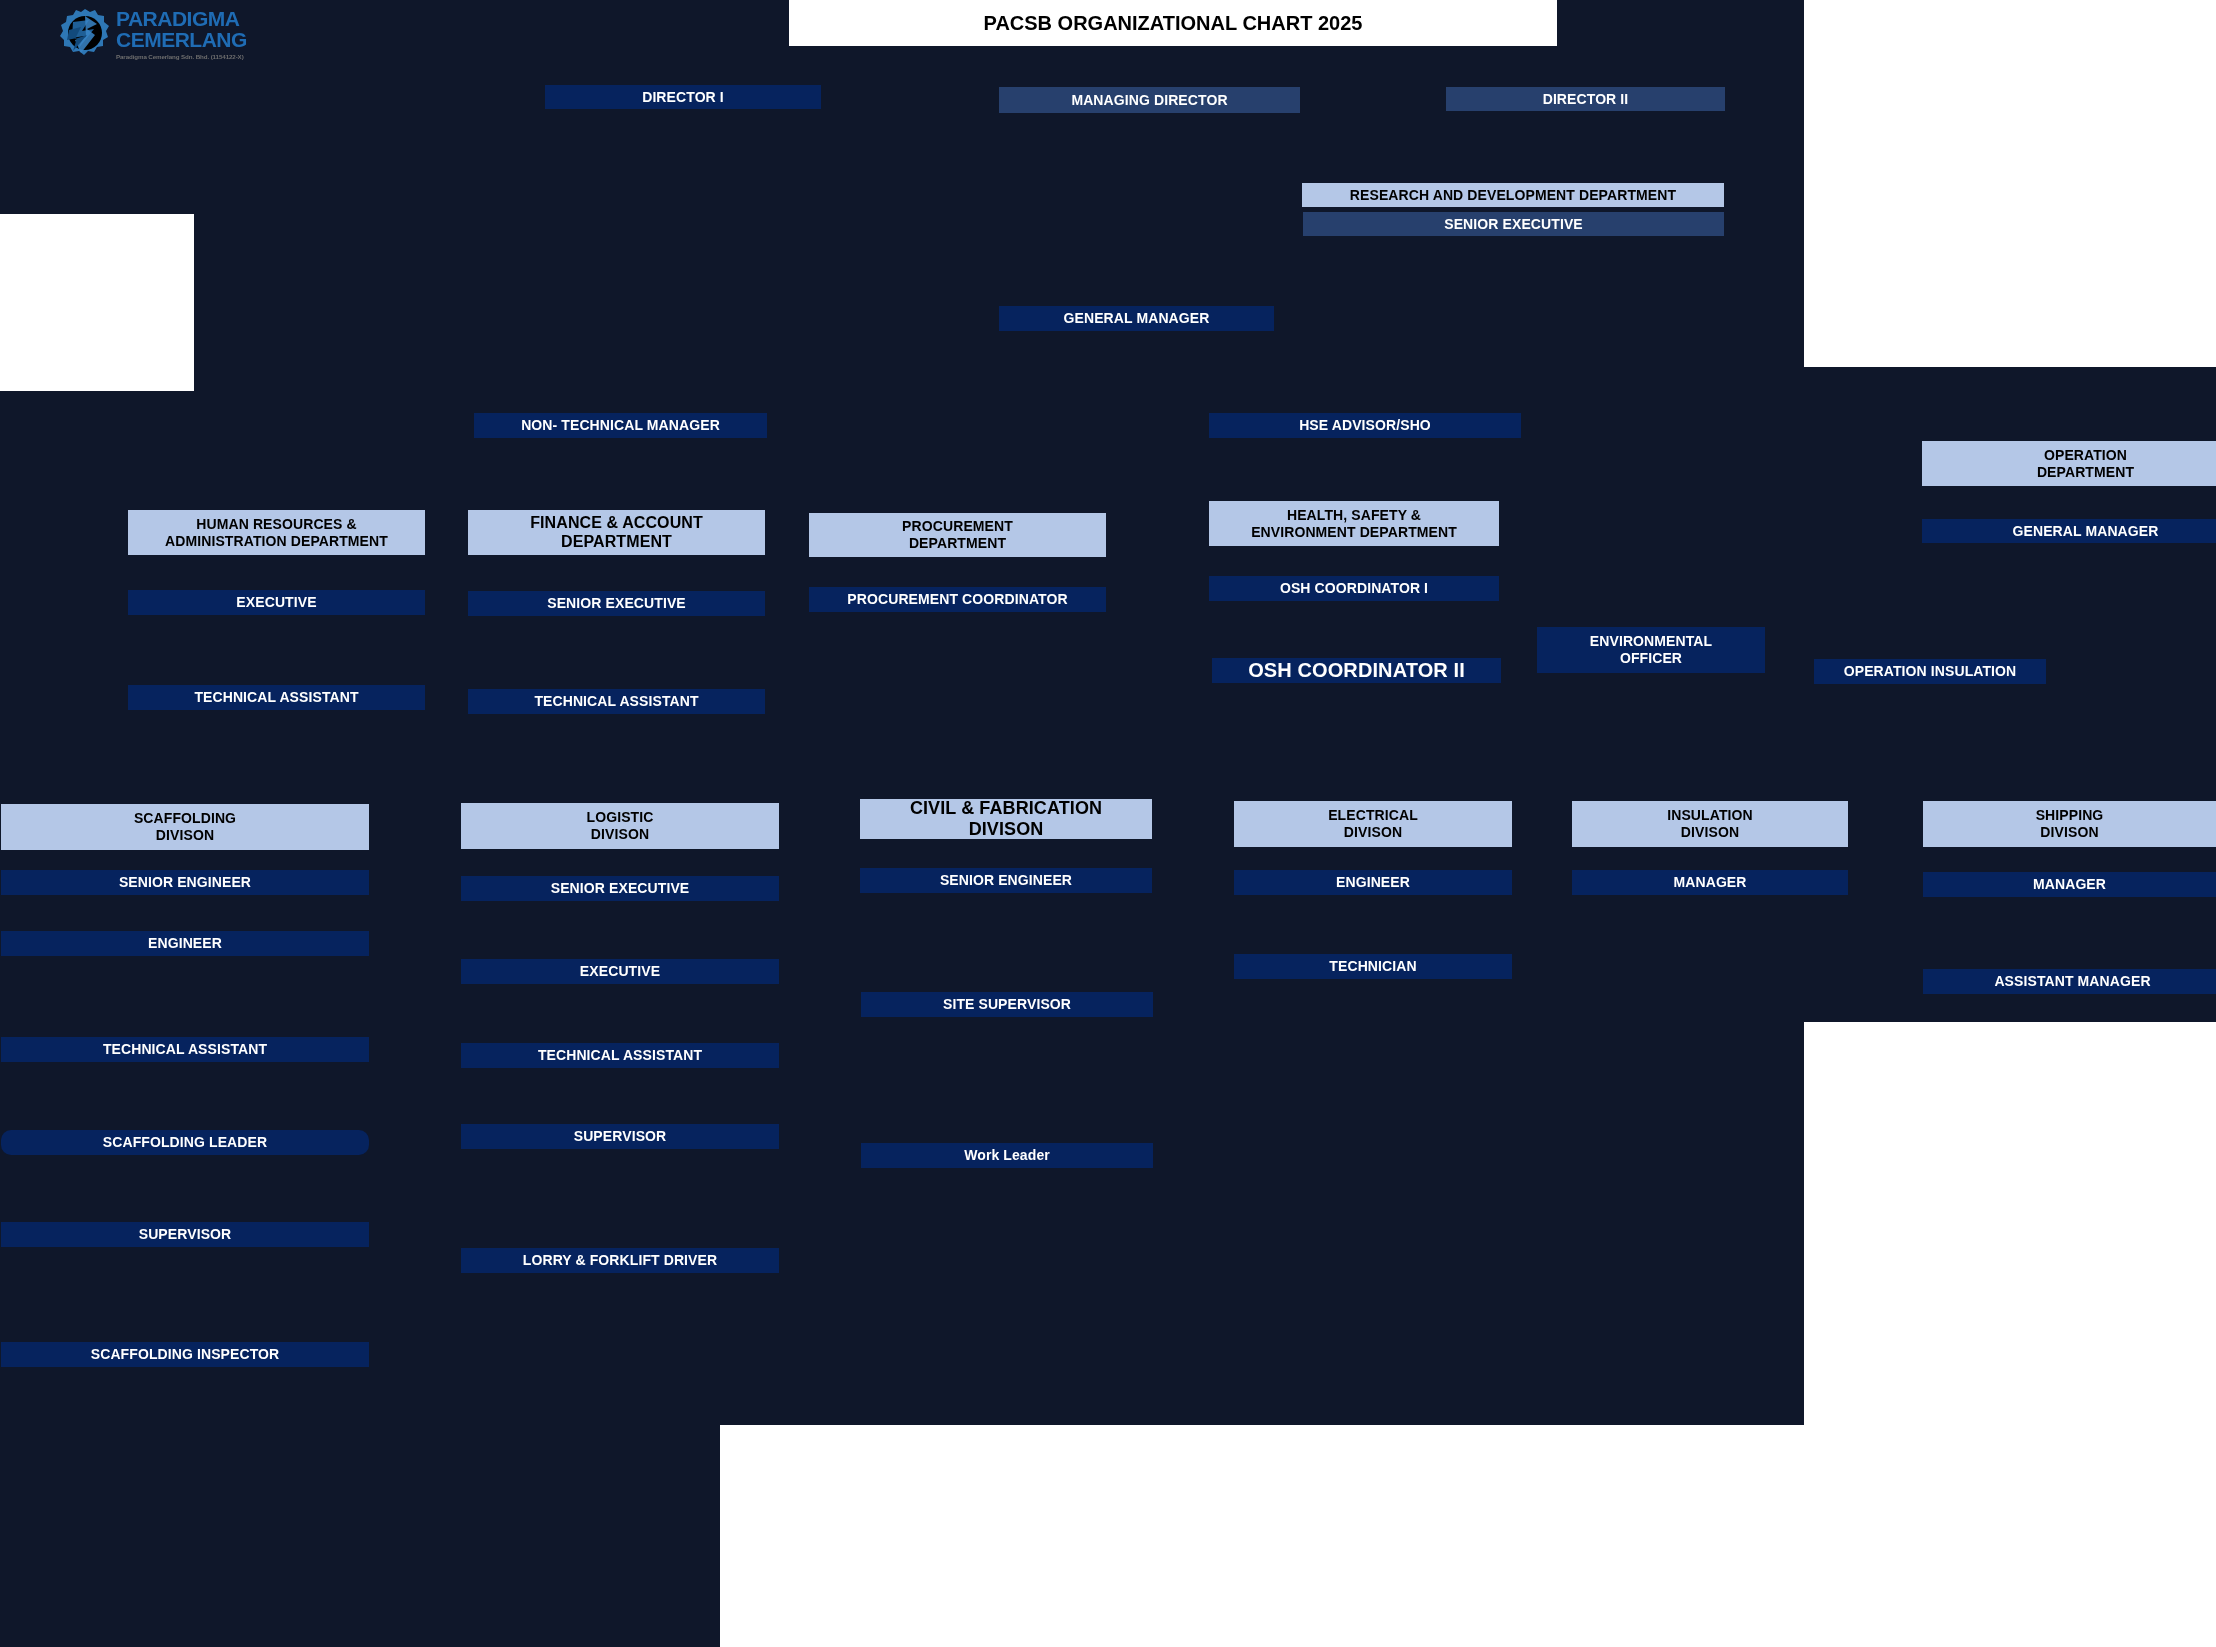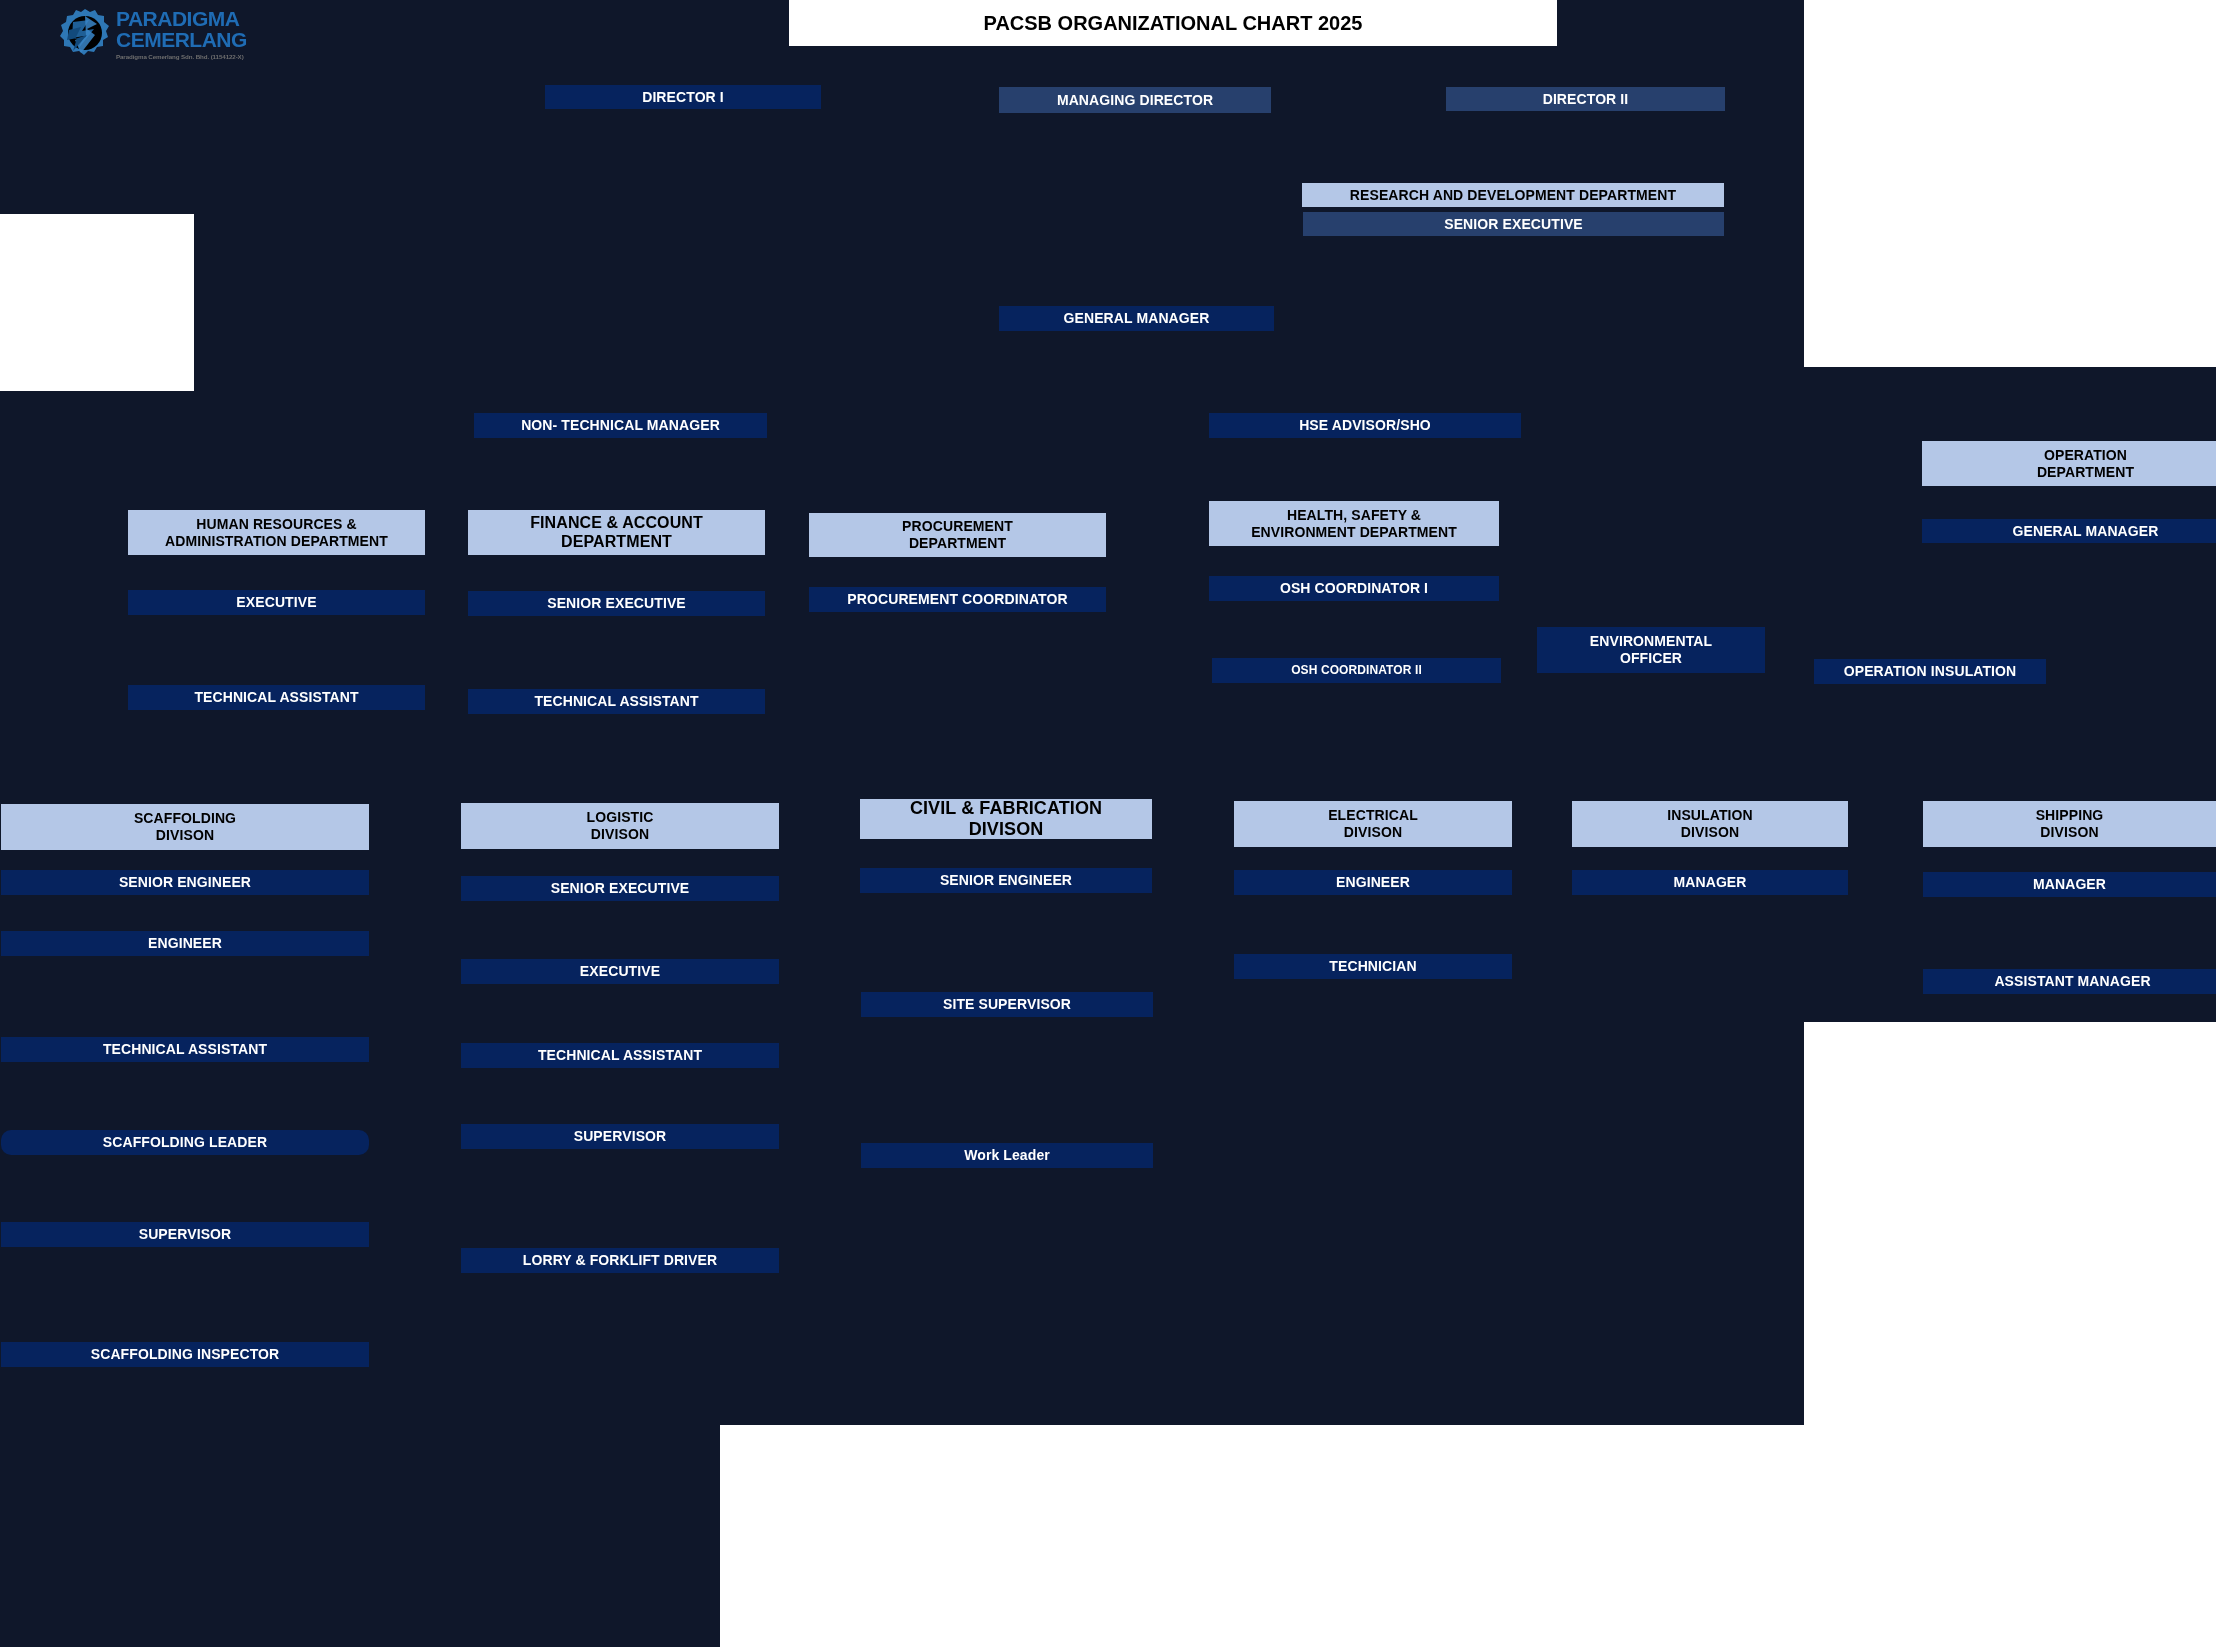--- a/index.html
+++ b/index.html
@@ -71,21 +71,21 @@
       <span>CEMERLANG</span>
     </div>
     <div class="sub">Paradigma Cemerlang Sdn. Bhd. (1154122-X)</div>
   </div>
 
   <div class="title-banner" style="left:789px;top:0px;width:768px;height:46px;font-size:20px;">PACSB ORGANIZATIONAL CHART 2025</div>
 
   <div class="box role" style="left:545px;top:85px;width:276px;height:24px;font-size:14px;">
       <span>DIRECTOR I</span>
     </div>
-  <div class="box role-alt" style="left:999px;top:87px;width:272px;height:26px;font-size:14px;">
+  <div class="box role-alt" style="left:999px;top:87px;width:301px;height:26px;font-size:14px;">
       <span>MANAGING DIRECTOR</span>
     </div>
   <div class="box role-alt" style="left:1446px;top:87px;width:279px;height:24px;font-size:14px;">
       <span>DIRECTOR II</span>
     </div>
 
   <div class="box dept" style="left:1302px;top:183px;width:422px;height:24px;font-size:14px;">
       <span>RESEARCH AND DEVELOPMENT DEPARTMENT</span>
     </div>
   <div class="box role-alt" style="left:1303px;top:212px;width:421px;height:24px;font-size:14px;">
@@ -141,21 +141,21 @@
       <span>PROCUREMENT COORDINATOR</span>
     </div>
 
   <div class="box dept" style="left:1209px;top:501px;width:290px;height:45px;font-size:14px;">
     <span>HEALTH, SAFETY &amp;</span>
       <span>ENVIRONMENT DEPARTMENT</span>
   </div>
   <div class="box role" style="left:1209px;top:576px;width:290px;height:25px;font-size:14px;">
       <span>OSH COORDINATOR I</span>
     </div>
-  <div class="box role" style="left:1212px;top:658px;width:289px;height:25px;font-size:12px;">
+  <div class="box role" style="left:1212px;top:658px;width:289px;height:25px;font-size:20px;">
       <span>OSH COORDINATOR II</span>
     </div>
 
   <div class="box role" style="left:1537px;top:627px;width:228px;height:46px;font-size:14px;">
     <span>ENVIRONMENTAL</span>
       <span>OFFICER</span>
   </div>
   <div class="box role" style="left:1814px;top:659px;width:232px;height:25px;font-size:14px;">
       <span>OPERATION INSULATION</span>
     </div>

